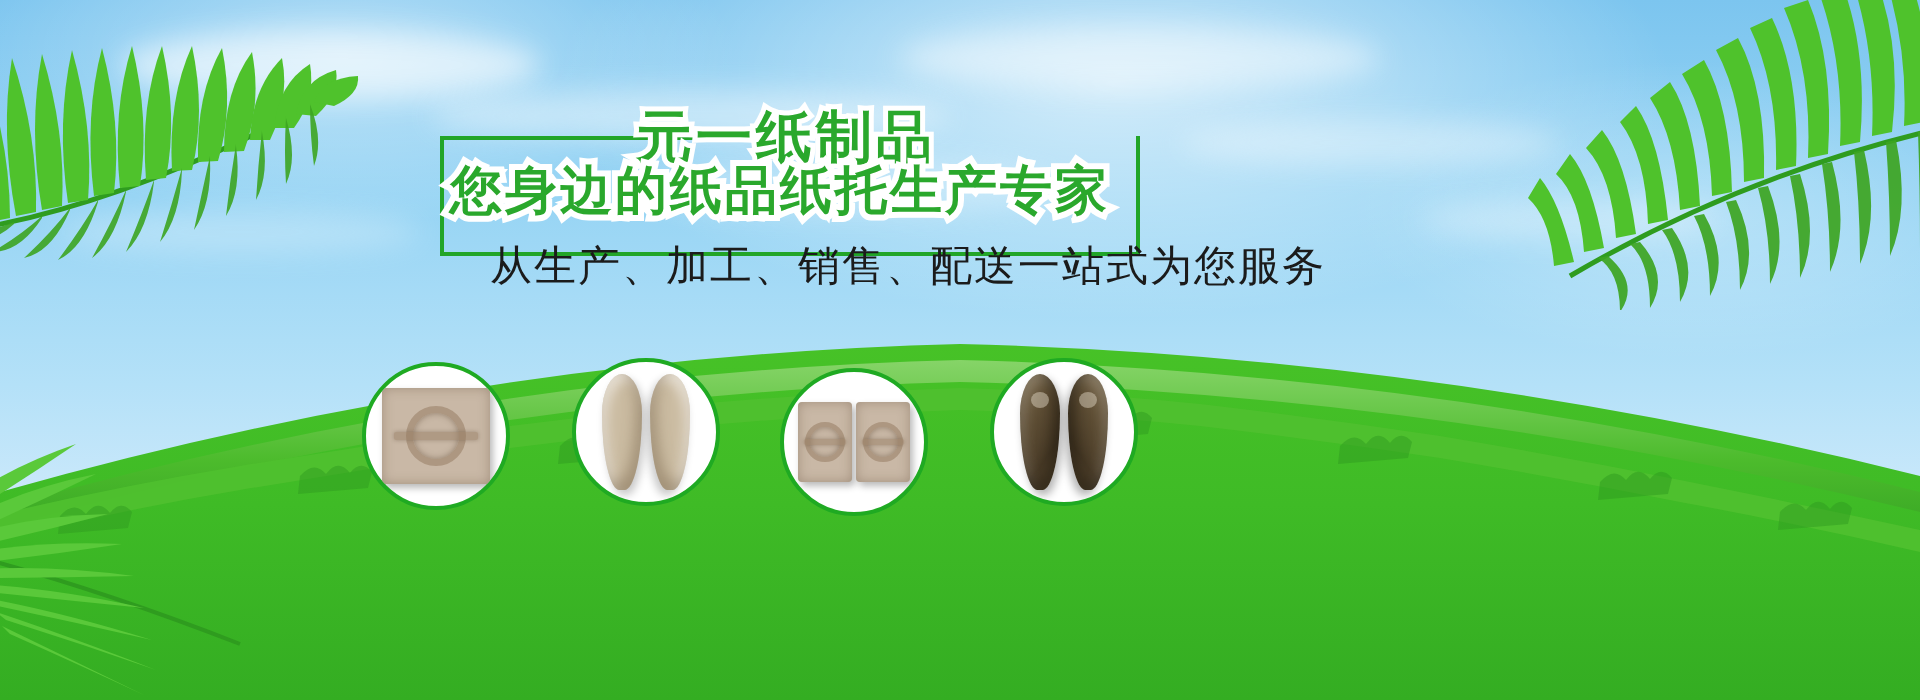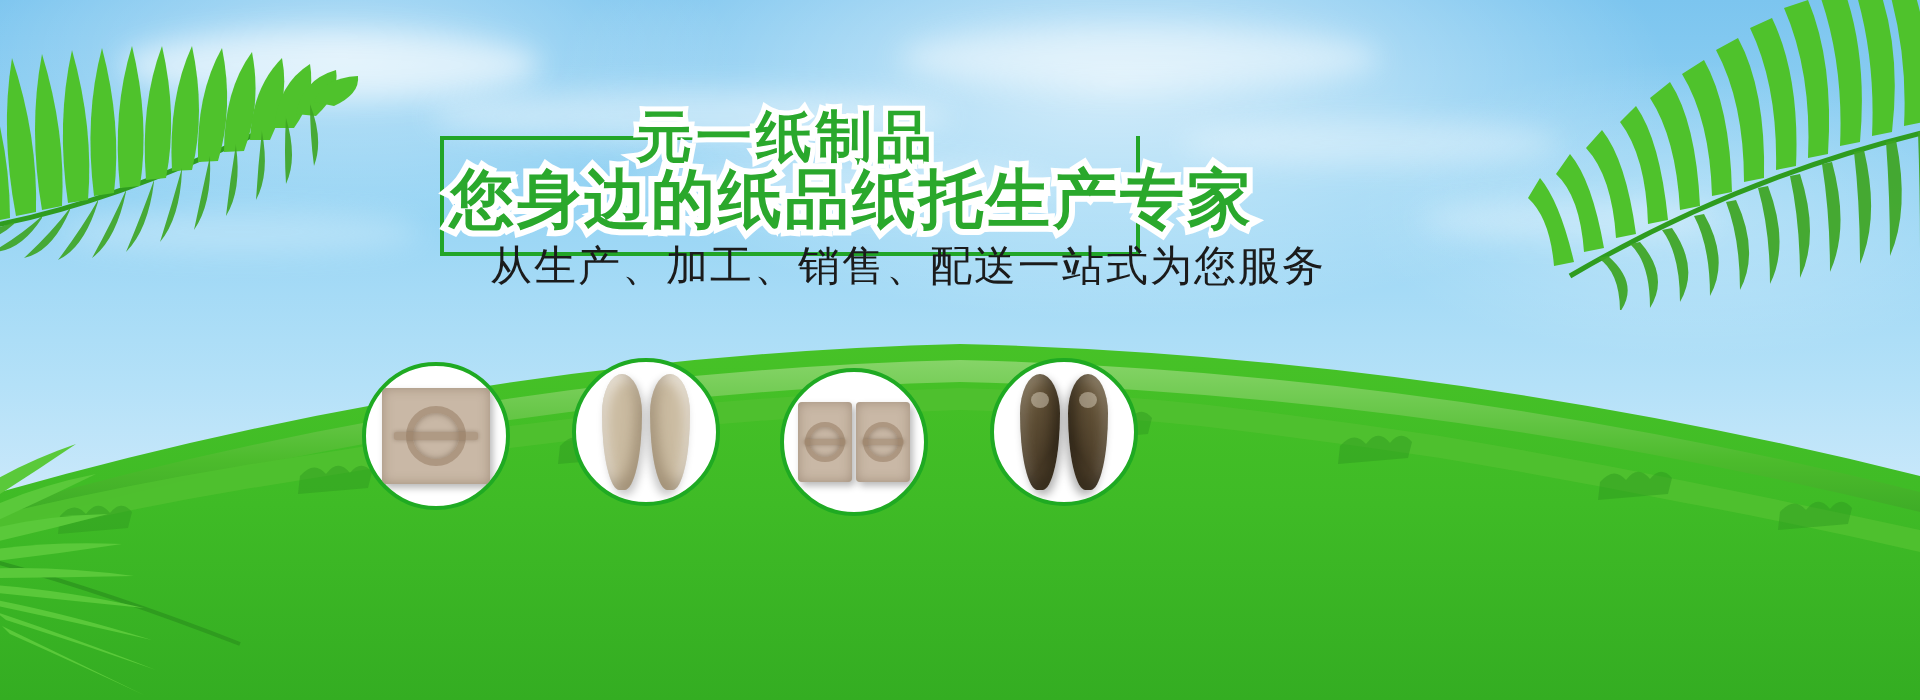--- a/index.html
+++ b/index.html
@@ -49,21 +49,21 @@
 
   .line1{
     position:absolute; left:196px; top:0px;
     font-size:56px; font-weight:bold; letter-spacing:4px;
     color:#2aa82c; white-space:nowrap;
     -webkit-text-stroke:10px #ffffff; paint-order:stroke fill;
     text-shadow:0 0 1px #fff;
   }
   .line2{
     position:absolute; left:10px; top:56px;
-    font-size:64px; font-weight:bold; letter-spacing:3px;
+    font-size:52px; font-weight:bold; letter-spacing:3px;
     color:#2aa82c; white-space:nowrap;
     -webkit-text-stroke:12px #ffffff; paint-order:stroke fill;
   }
   .subtitle{
     position:absolute; left:490px; top:238px;
     font-size:42px; letter-spacing:2px; color:#1b1b1b; white-space:nowrap;
     font-family:"DejaVu Sans","Liberation Sans",sans-serif;
   }
 
   

